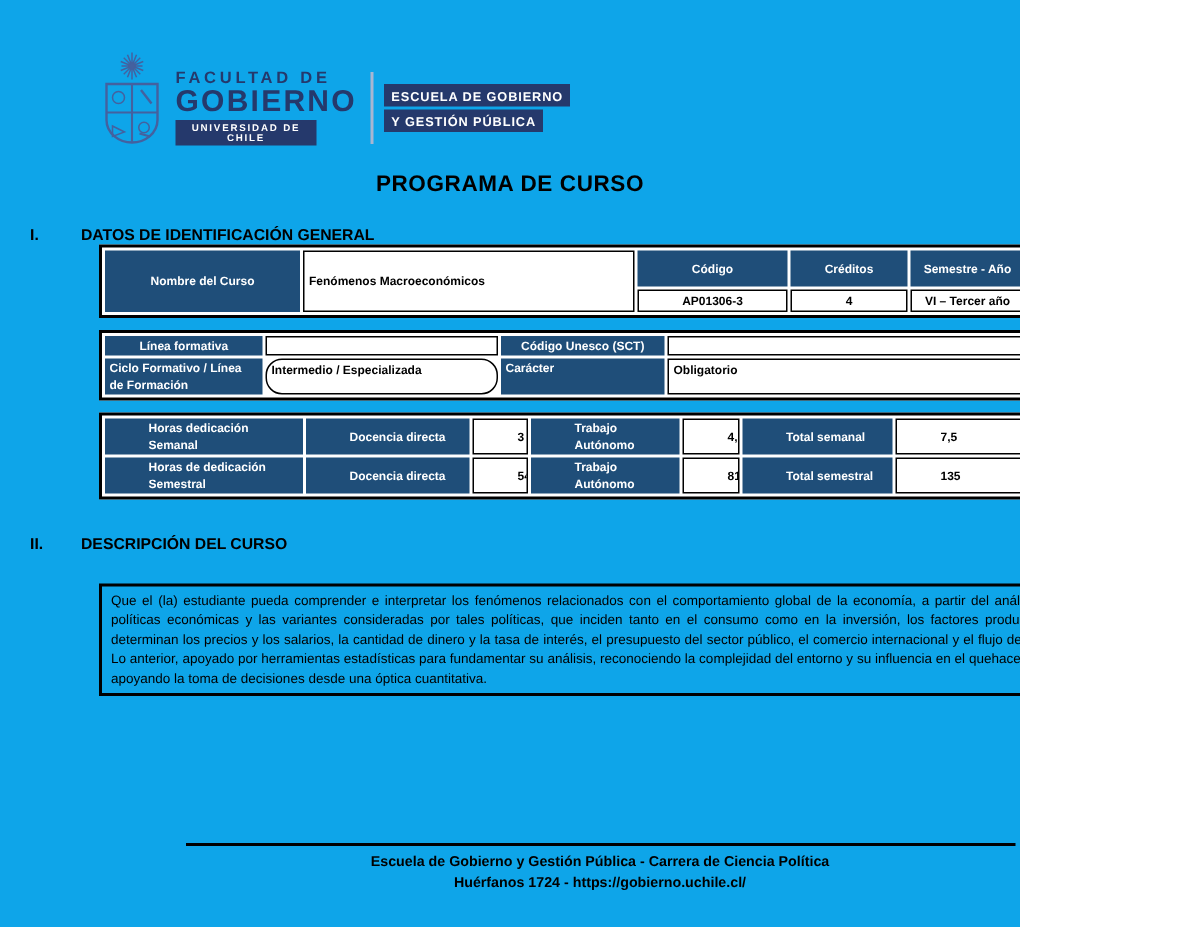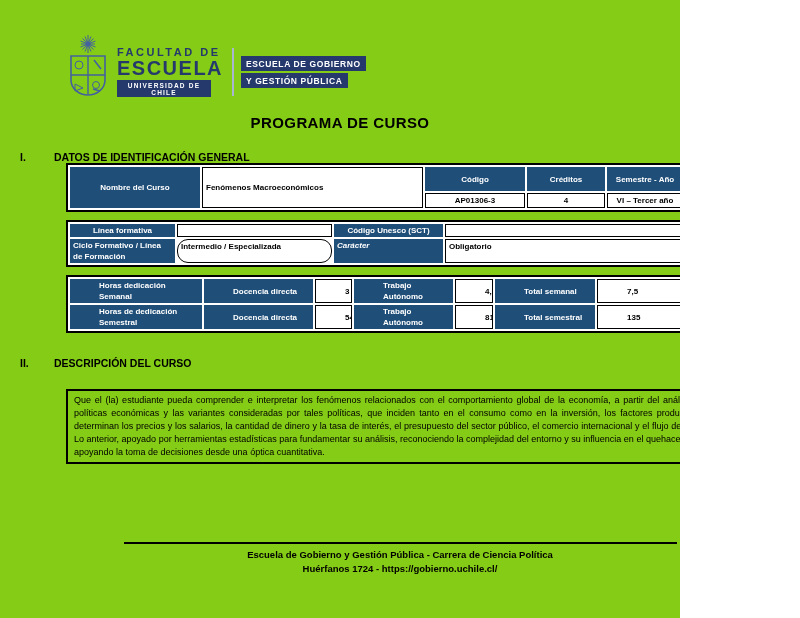--- a/index.html
+++ b/index.html
@@ -2,21 +2,21 @@
 <html><head>
 <meta charset="utf-8">
 <style>
   * { box-sizing: border-box; }
   html, body { margin: 0; padding: 0; }
   body {
     width: 800px; height: 618px; background: #ffffff; color: #000;
     font-family: "Liberation Sans", sans-serif;
     -webkit-font-smoothing: antialiased;
   }
-  .page { position: relative; width: 680px; height: 618px; overflow: hidden; background:#84cc16; }
+  .page { position: relative; width: 680px; height: 618px; overflow: hidden; background:#0ea5e9; }
 
   
   .header { display: flex; align-items: flex-start; margin: 34px 0 0 66px; height: 66px; }
   .crest { width: 44px; height: 64px; flex: 0 0 auto; }
   .fac-block { margin-left: 7px; padding-top: 12px; }
   .fac-line1 { font-size: 11px; font-weight: bold; color: #25396c; letter-spacing: 2.5px; line-height: 12px; }
   .fac-line2 { font-size: 20px; font-weight: bold; color: #25396c; letter-spacing: 1.5px; line-height: 20px; }
   .uni-bar { background: #25396c; color: #fff; font-size: 6.5px; font-weight: bold; text-align: center;
              letter-spacing: 1.2px; padding: 2px 0 1px; margin-top: 2px; width: 94px; }
   .divider { width: 2px; background: #a8b6d2; align-self: stretch; margin: 14px 7px 4px 9px; }
@@ -45,21 +45,21 @@
   .t2 tr.r2 td { height: 24px; }
   .t2 tr.r3 td { height: 13px; }
   .t3 { margin-top: 8px; }
   .t3 td { height: 12px; padding-left: 29px; }
 
   
   .desc-box { width: 664px; margin: 20px 0 0 66px; border: 2px solid #000; padding: 3px 6px;
               font-size: 9px; line-height: 13px; text-align: justify; }
 
   
-  .footer { position: absolute; top: 542px; left: 0; width: 800px; text-align: center; }
+  .footer { position: absolute; top: 562px; left: 0; width: 800px; text-align: center; }
   .footer-rule { width: 553px; margin: 0 auto; border-top: 2px solid #000; }
   .footer-line { font-size: 9.5px; font-weight: bold; line-height: 14px; }
   .footer-line.first { margin-top: 4px; }
 </style>
 </head>
 <body>
 
 <div class="page">
 
   <div class="header">
@@ -84,21 +84,21 @@
 
         <circle cx="13" cy="31" r="4"></circle>
         <path d="M28 26 l7 9" stroke-width="1.6"></path>
         <path d="M9 50 l8 4 l-8 3 z"></path>
         <circle cx="30" cy="51" r="3.5"></circle>
         <path d="M27 55 l7 2" stroke-width="1.4"></path>
       </g>
     </svg>
     <div class="fac-block">
       <div class="fac-line1">FACULTAD DE</div>
-      <div class="fac-line2">ESCUELA</div>
+      <div class="fac-line2">GOBIERNO</div>
       <div class="uni-bar">UNIVERSIDAD DE CHILE</div>
     </div>
     <div class="divider"></div>
     <div class="badges">
       <div class="badge">ESCUELA DE GOBIERNO</div>
       <div class="badge">Y GESTIÓN PÚBLICA</div>
     </div>
   </div>
 
   <div class="doc-title">PROGRAMA DE CURSO</div>
@@ -146,21 +146,21 @@
     <tbody>
         <tr class="r1">
       <td class="dark">Línea formativa</td>
       <td class="lite"></td>
       <td class="dark">Código Unesco (SCT)</td>
       <td class="lite"></td>
     </tr>
     <tr class="r2">
       <td class="dark">Ciclo Formativo / Línea de Formación</td>
       <td class="lite" style="vertical-align:top;border-radius:11px;">Intermedio / Especializada</td>
-      <td class="dark" style="vertical-align:top;font-style:italic;">Carácter</td>
+      <td class="dark" style="vertical-align:top;">Carácter</td>
       <td class="lite" style="vertical-align:top;">Obligatorio</td>
     </tr>
   </tbody>
     </table>
 
   <table class="grid t3">
     <colgroup>
       <col style="width:132px">
         <col style="width:109px">
         <col style="width:37px">

